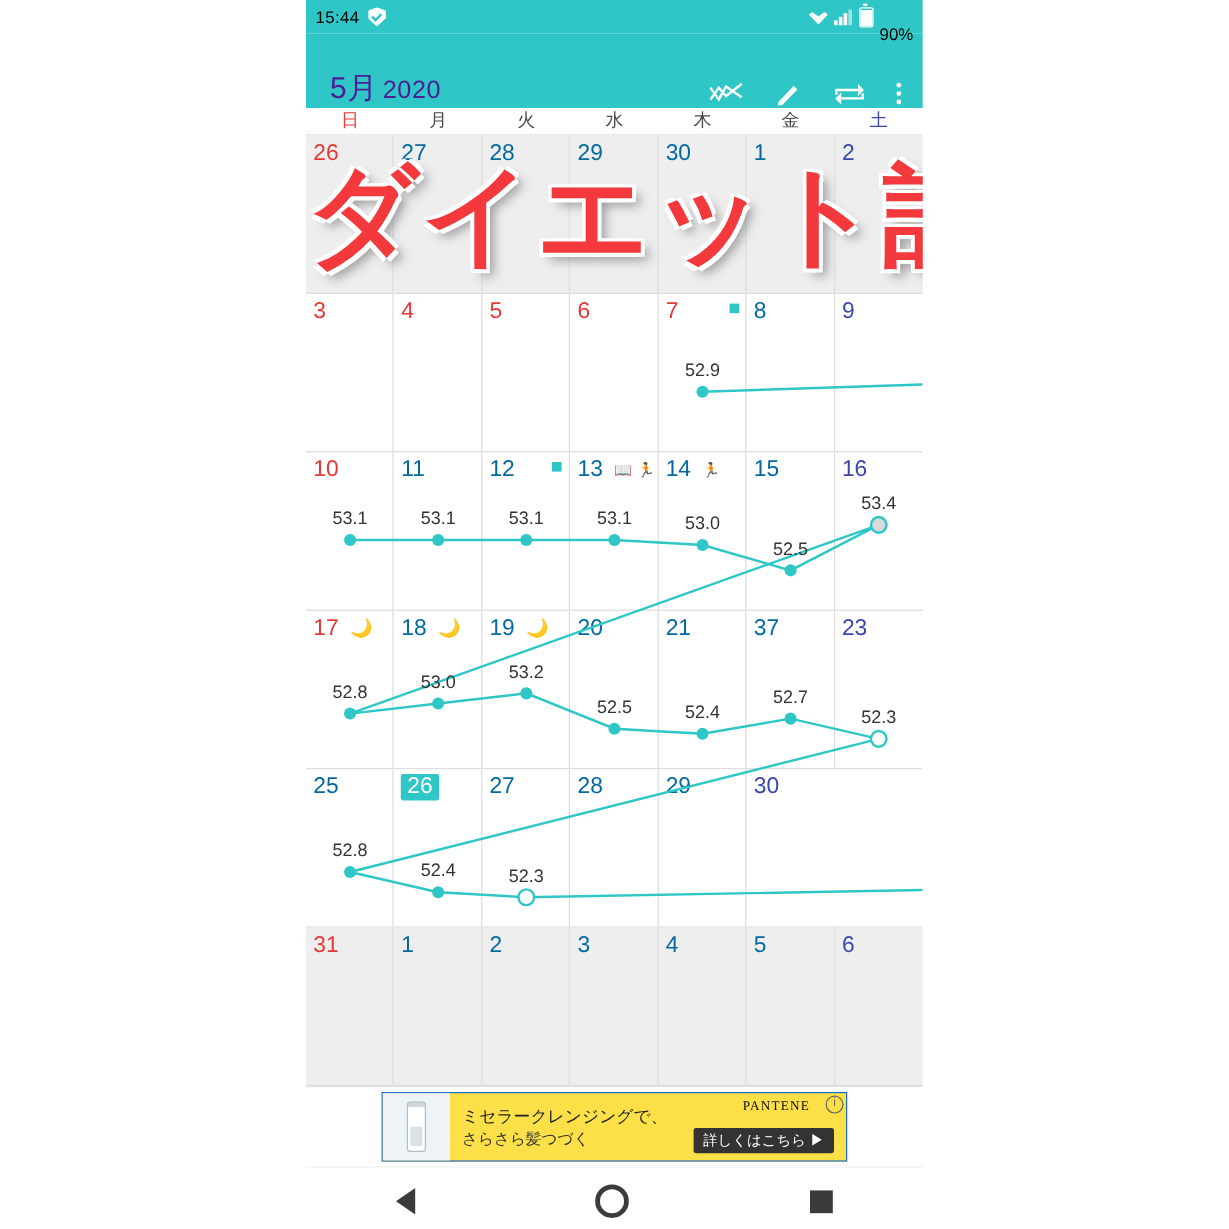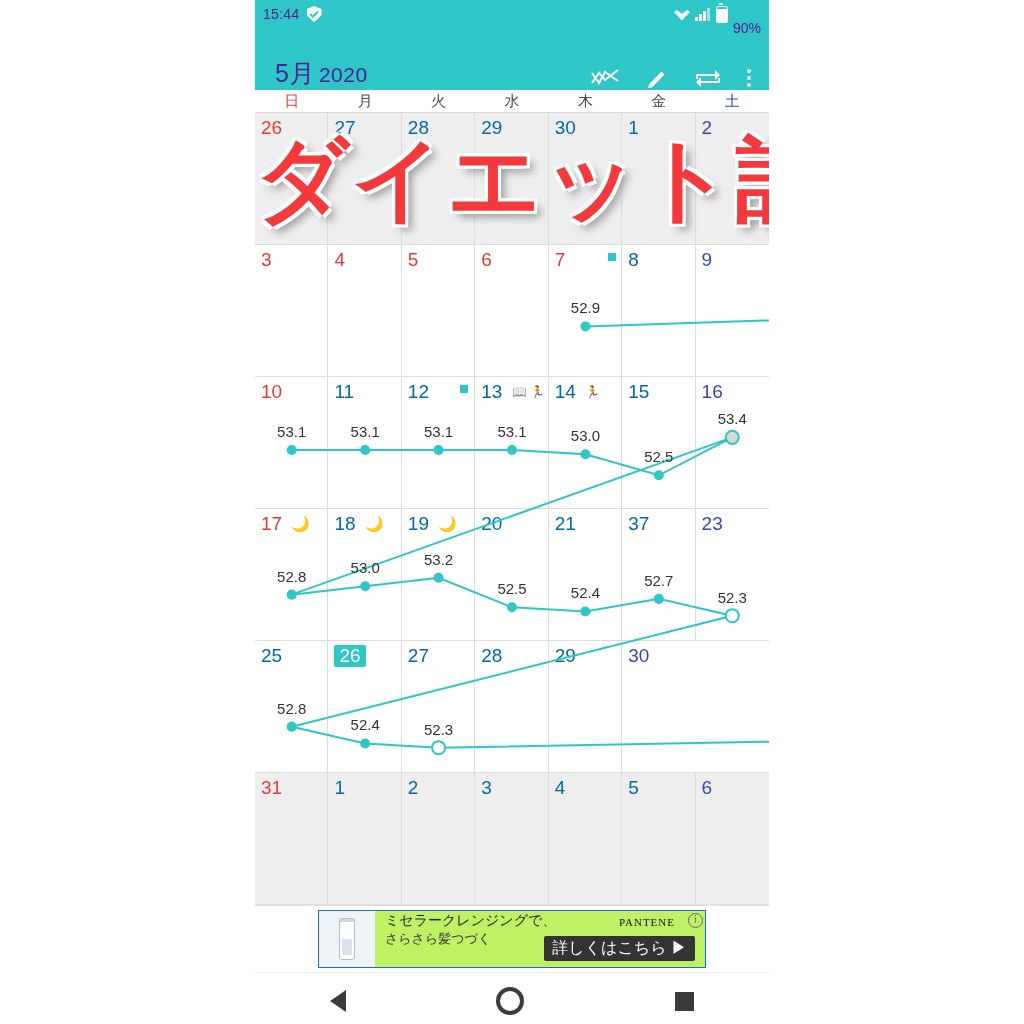--- a/index.html
+++ b/index.html
@@ -21,21 +21,21 @@
     width: 514px;
     height: 1024px;
     background: #ffffff;
     overflow: hidden;
   }
 
   
   .statusbar {
     height: 28px;
     background: #2ec6c6;
-    color: #4c1d95;
+    color: #000000;
     display: flex;
     align-items: center;
     padding: 0 8px;
     font-size: 14px;
     box-sizing: border-box;
   }
   .statusbar .clock { font-weight: normal; letter-spacing: .3px; }
   .statusbar .shield {
     margin-left: 7px;
     width: 15px; height: 16px;
@@ -188,23 +188,23 @@
     background: #ffffff;
     display: flex;
     align-items: center;
     justify-content: center;
     border-top: 1px solid #e2e2e2;
   }
   .ad {
     width: 388px;
     height: 58px;
     border: 1px solid #1b6fc7;
-    background: #bef264;
-    display: flex;
-    align-items: flex-start;
+    background: #fde047;
+    display: flex;
+    align-items: center;
     position: relative;
     box-sizing: border-box;
   }
   .ad .prod {
     width: 56px; height: 56px;
     background: #eef3f7;
     display:flex; align-items:center; justify-content:center;
   }
   .bottle {
     width: 14px; height: 40px;
@@ -227,21 +227,21 @@
     font-size: 11px;
     letter-spacing: 1px;
     color: #111;
     font-family: "Liberation Serif", serif;
   }
   .ad .cta {
     position: absolute;
     right: 10px; bottom: 6px;
     background: #333;
     color: #fff;
-    font-size: 16px;
+    font-size: 12px;
     padding: 2px 8px;
     border-radius: 2px;
   }
   .ad .info {
     position: absolute;
     right: 2px; top: 2px;
     width: 13px; height: 13px;
     border: 1px solid #666;
     border-radius: 50%;
     font-size: 10px;

